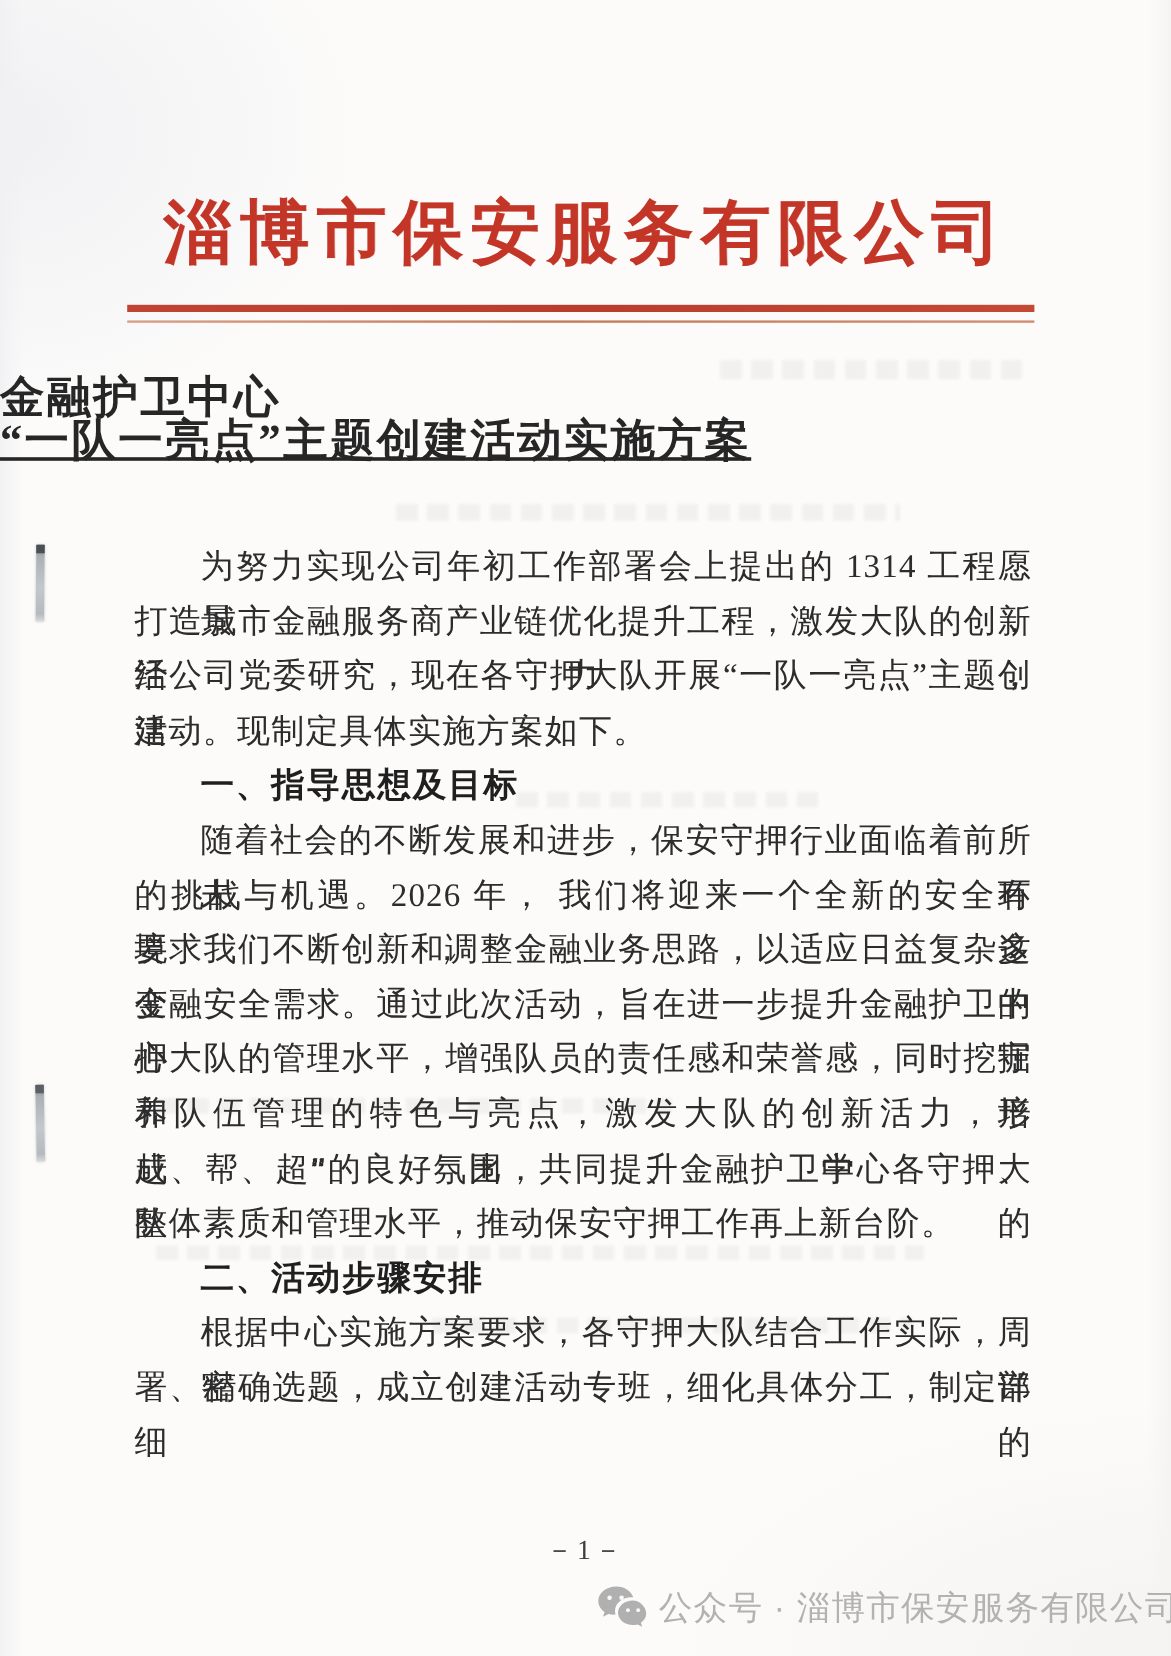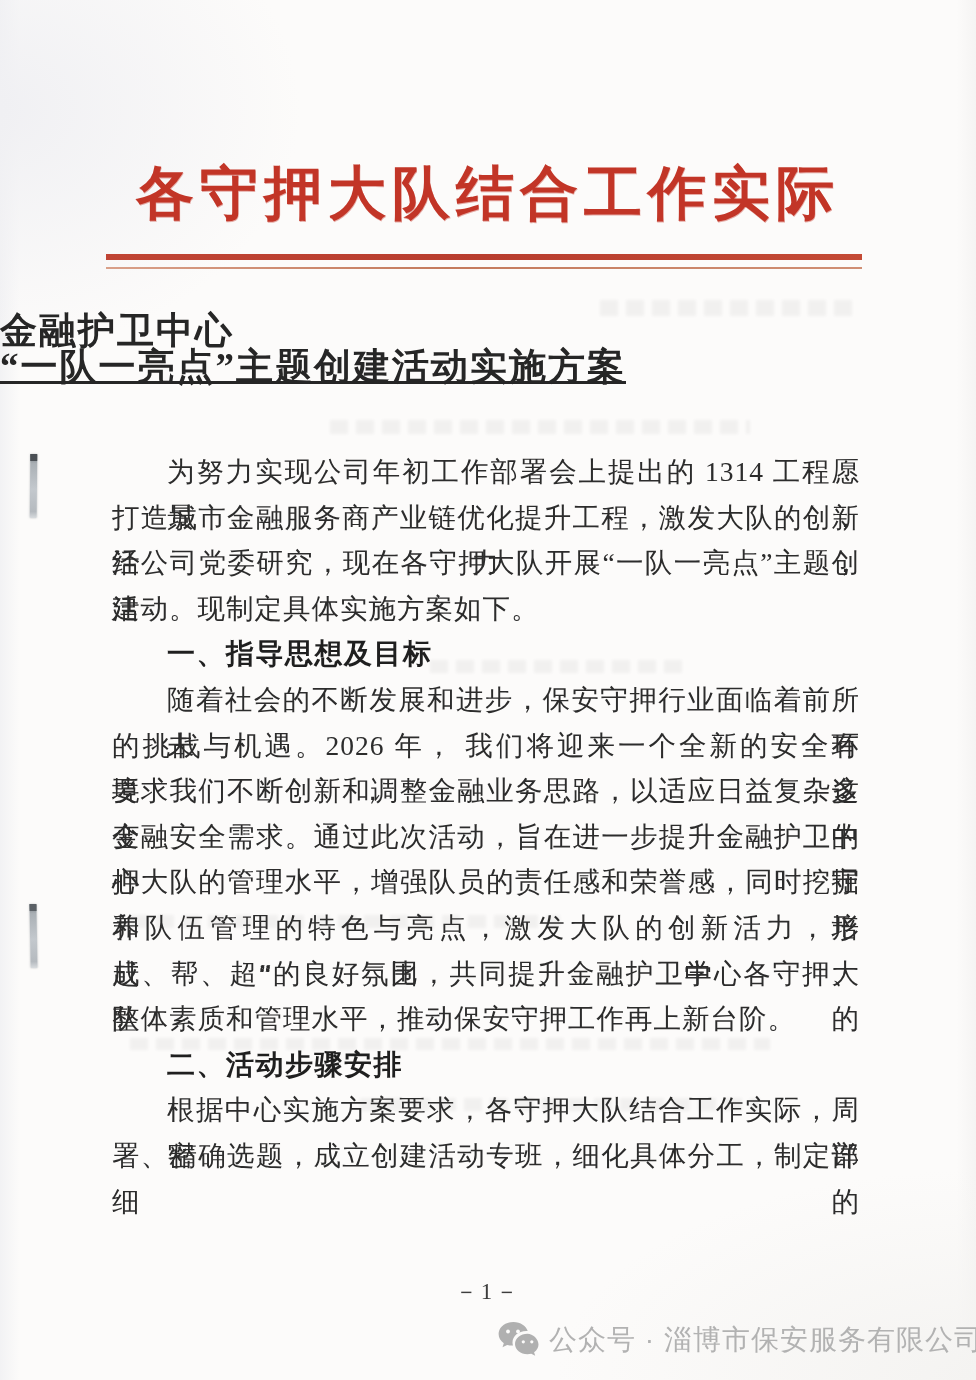--- a/index.html
+++ b/index.html
@@ -136,21 +136,21 @@
   .ghost-3 { top: 660px; left: 430px; width: 260px; height: 13px; }
   .ghost-4 { top: 915px; left: 130px; width: 430px; height: 13px; }
   .ghost-5 { top: 1098px; left: 360px; width: 400px; height: 13px; }
   .ghost-6 { top: 1038px; left: 130px; width: 640px; height: 12px; }
 </style>
 </head>
 <body>
 
 <div class="page">
 
-  <div class="letterhead">各守押大队结合工作实际</div>
+  <div class="letterhead">淄博市保安服务有限公司</div>
 
   <div class="rule-thick"></div>
   <div class="rule-thin"></div>
 
   <div class="doc-title doc-title-1">金融护卫中心</div>
   <div class="doc-title doc-title-2">“一队一亮点”主题创建活动实施方案</div>
 
   <div class="content" id="content-lines">
       <div class="line body indent fill">为努力实现公司年初工作部署会上提出的 1314 工程愿景，</div>
       <div class="line body fill">打造城市金融服务商产业链优化提升工程，激发大队的创新活力，</div>

